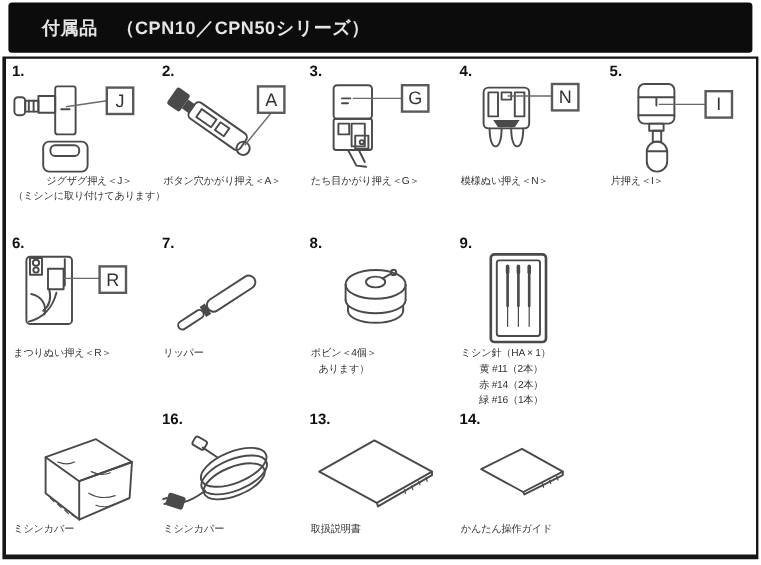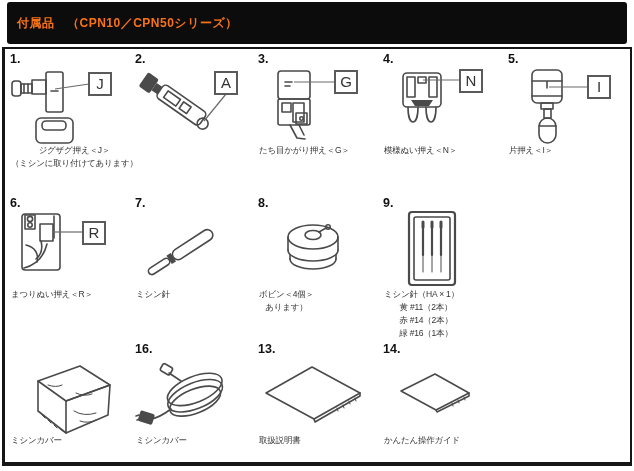--- a/index.html
+++ b/index.html
@@ -1,20 +1,20 @@
 <!DOCTYPE html>
 <html><head>
 <meta charset="utf-8">
 <style>
   html,body{margin:0;padding:0;background:#fff;}
   .page{position:relative;width:634px;height:471px;background:#ffffff;overflow:hidden;
         font-family:"Liberation Sans","DejaVu Sans",sans-serif;}
   .header{position:absolute;left:7px;top:2px;width:620px;height:42px;background:#0c0c0c;
           border-radius:3px;display:flex;align-items:center;}
-  .title{color:#f97316;font-weight:bold;font-size:12px;padding-left:10px;letter-spacing:.5px;white-space:nowrap;}
+  .title{color:#e5e5e5;font-weight:bold;font-size:15px;padding-left:28px;letter-spacing:.5px;white-space:nowrap;}
   .frame{position:absolute;left:2px;top:47px;width:630px;height:419px;box-sizing:border-box;
          border-style:solid;border-color:#161616;border-width:2px 2px 4px 3px;background:#fff;}
   .item{position:absolute;width:122px;height:146px;}
   .num{font-size:12.5px;font-weight:bold;color:#111;line-height:14px;}
   .art{position:absolute;left:0;top:15px;width:112px;height:78px;overflow:visible;}
   .label{position:absolute;left:1px;top:92px;font-size:8.5px;color:#333;line-height:13px;
          letter-spacing:-0.2px;white-space:nowrap;text-align:center;}
   .label .indent{padding-left:9px;}
   .ln{fill:none;stroke:#4a4a4a;stroke-width:1.6;stroke-linecap:round;stroke-linejoin:round;}
   .dk{fill:#4a4a4a;stroke:none;}
@@ -69,20 +69,23 @@
         <rect x="23" y="-4" width="15" height="8"></rect>
         <rect x="42" y="-4" width="9" height="8"></rect>
         <circle cx="70" cy="3" r="5.5"></circle>
       </g>
       <path class="ld" d="M91 27 L69 54"></path>
       <g class="tag">
         <rect x="80" y="5" width="22" height="22"></rect>
         <text x="91" y="21">A</text>
       </g>
     </svg>
+    <div class="label">
+      <div>ボタン穴かがり押え＜A＞</div>
+    </div>
   </div>
 
   <div class="item" style="left:258px;top:52px">
     <div class="num">3.</div>
     <svg class="art" viewBox="0 0 112 78">
       <g class="ln">
         <rect x="20" y="4" width="32" height="28" rx="3"></rect>
         <path d="M27 15 h7 M27 19 h5"></path>
         <rect x="20" y="32" width="32" height="26" rx="2"></rect>
         <rect x="24" y="36" width="9" height="9"></rect>
@@ -175,21 +178,21 @@
   <div class="item" style="left:135px;top:196px">
     <div class="num">7.</div>
     <svg class="art" viewBox="0 0 112 78">
       <g class="ln" transform="translate(14,62) rotate(-33)">
         <rect x="0" y="-3.5" width="24" height="7" rx="3.5"></rect>
         <rect class="dk" x="24" y="-5" width="5" height="10"></rect>
         <rect x="29" y="-5.5" width="46" height="11" rx="5.5"></rect>
       </g>
     </svg>
     <div class="label">
-      <div>ミシン針</div>
+      <div>リッパー</div>
     </div>
   </div>
 
   <div class="item" style="left:258px;top:196px">
     <div class="num">8.</div>
     <svg class="art" viewBox="0 0 112 78">
       <g class="ln">
         <ellipse cx="55" cy="26" rx="25" ry="12"></ellipse>
         <ellipse cx="55" cy="24" rx="8" ry="4.5"></ellipse>
         <path d="M61 21 l7 -4"></path>

